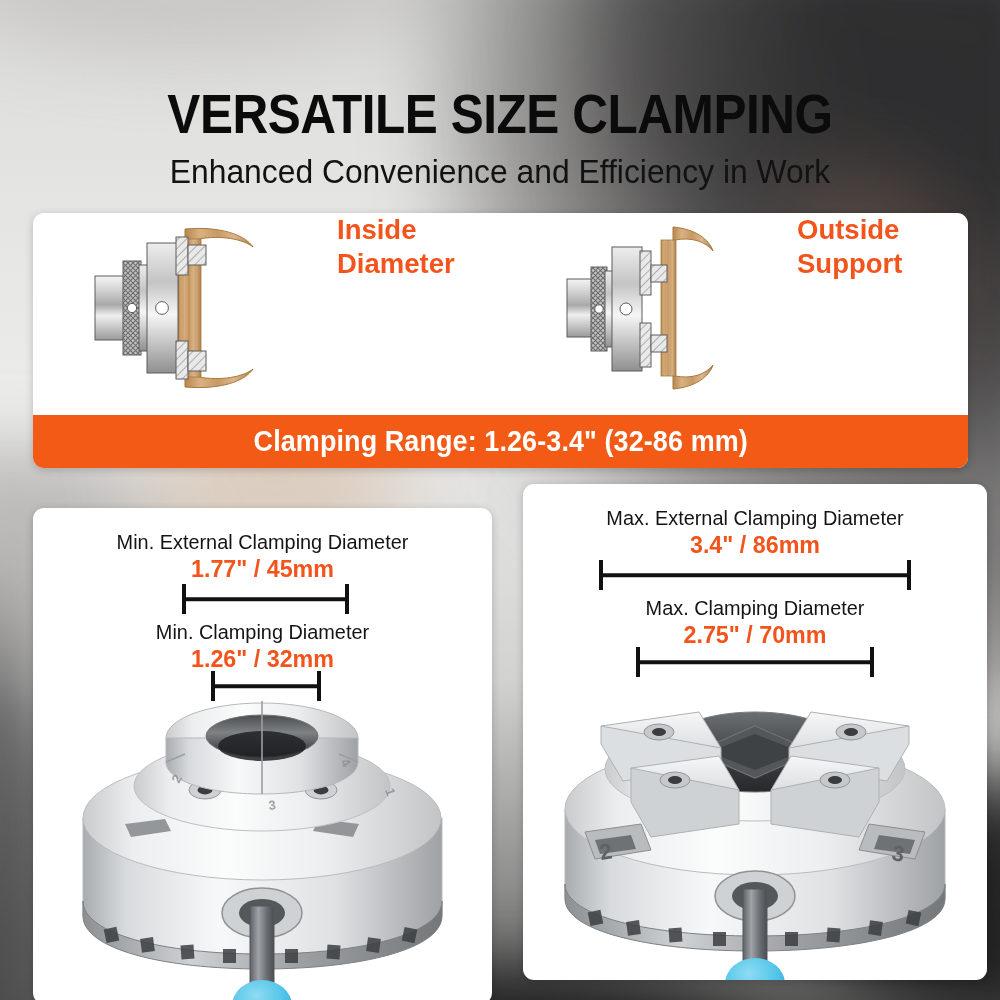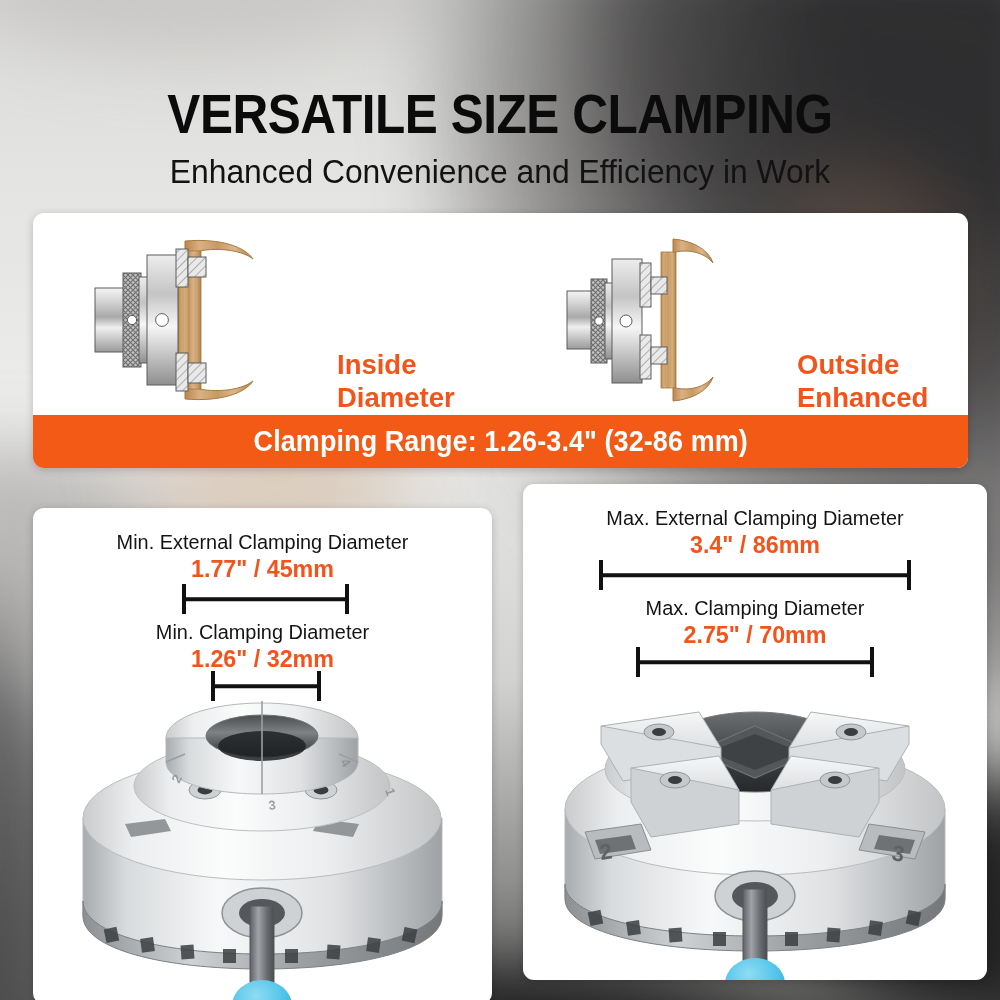--- a/index.html
+++ b/index.html
@@ -54,21 +54,21 @@
   }
 
   
   .panel{
     position:absolute; background:#fff; border-radius:11px; z-index:3;
     box-shadow:0 2px 9px rgba(0,0,0,.20);
   }
   #panel-top{ left:33px; top:213px; width:935px; height:255px; overflow:hidden; }
 
   .diagrams{ position:absolute; left:0; top:0; width:100%; height:202px; }
-  .diagram{ position:absolute; top:0; height:202px; display:flex; align-items:flex-end; }
+  .diagram{ position:absolute; top:0; height:202px; display:flex; align-items:flex-start; }
   #diagram-inside{ left:60px; width:420px; }
   #diagram-outside{ left:520px; width:400px; }
 
   .diag-art{ position:relative; width:230px; height:190px; flex:0 0 auto; }
   .diag-label{
     color:#F2541B; font-size:27.5px; font-weight:700; line-height:1.22;
     margin-left:14px; white-space:nowrap;
   }
   #diagram-outside .diag-label{ }
 
@@ -219,21 +219,21 @@
             <rect x="98" y="52" width="16" height="17" fill="url(#hatch)" stroke="#5d5d5d" stroke-width="1"></rect>
           </g>
           <g>
             <rect x="87" y="110" width="11" height="44" fill="url(#hatch)" stroke="#5d5d5d" stroke-width="1"></rect>
             <rect x="98" y="122" width="16" height="17" fill="url(#hatch)" stroke="#5d5d5d" stroke-width="1"></rect>
           </g>
         </svg>
       </div>
       <div class="diag-label">
         <div>Outside</div>
-        <div>Enhanced</div>
+        <div>Support</div>
       </div>
     </div>
   </div>
 
   <div id="banner">
     <span id="banner-text">Clamping Range: 1.26-3.4" (32-86 mm)</span>
   </div>
 </div>
 
 <div class="panel" id="panel-left">

